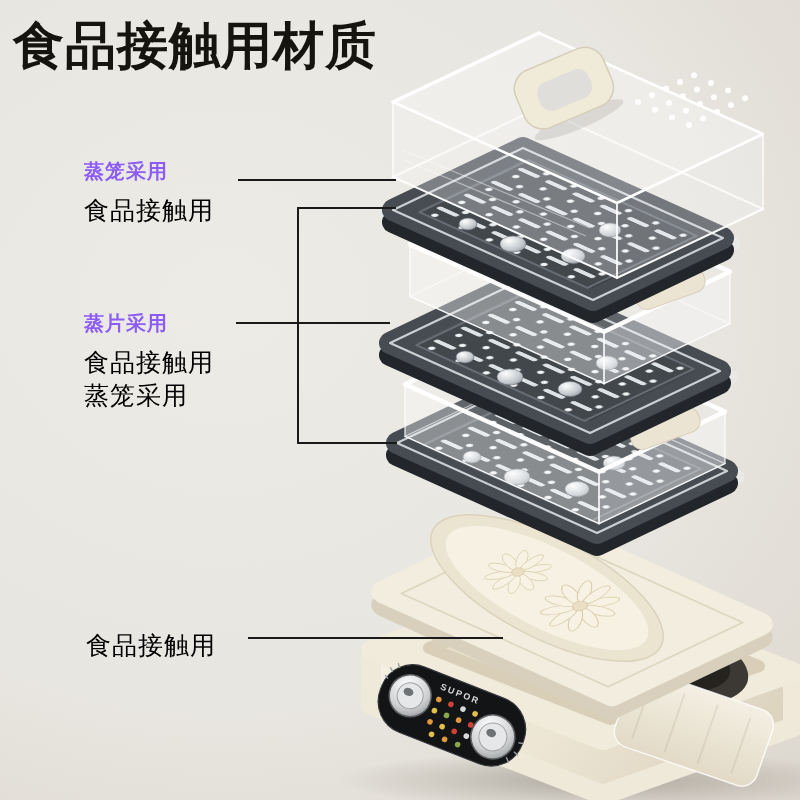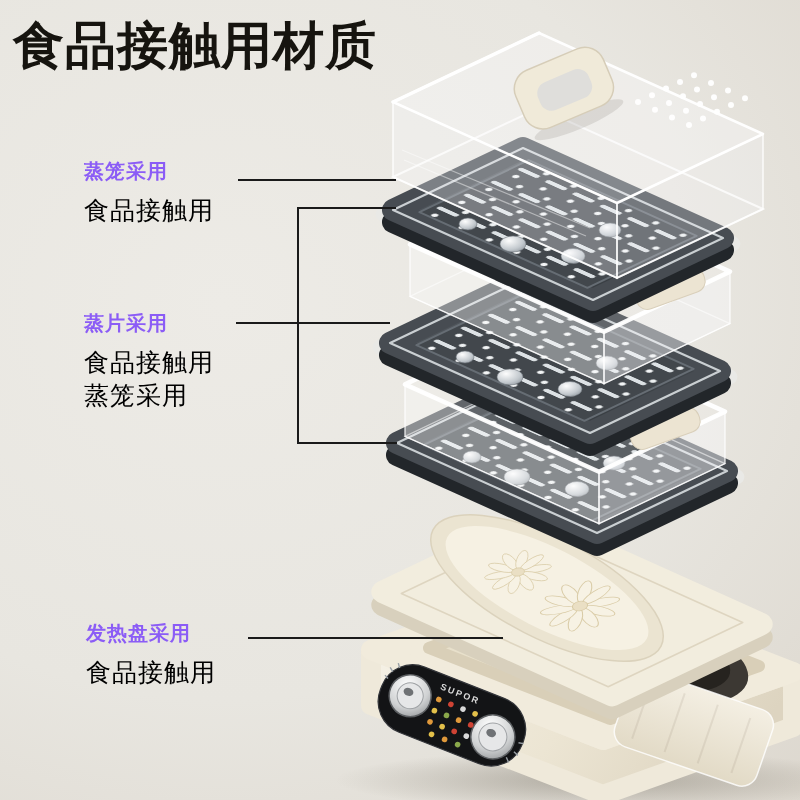--- a/index.html
+++ b/index.html
@@ -227,19 +227,18 @@
 
   <div class="callout" id="c2">
     <div class="title">蒸片采用</div>
     <div class="body">
       <div>食品接触用</div>
       <div>蒸笼采用</div>
     </div>
   </div>
 
   <div class="callout" id="c3">
-    <div class="title">发热盘采用</div>
     <div class="body">
       <div>食品接触用</div>
     </div>
   </div>
 
 </div>
 
 </body></html>

